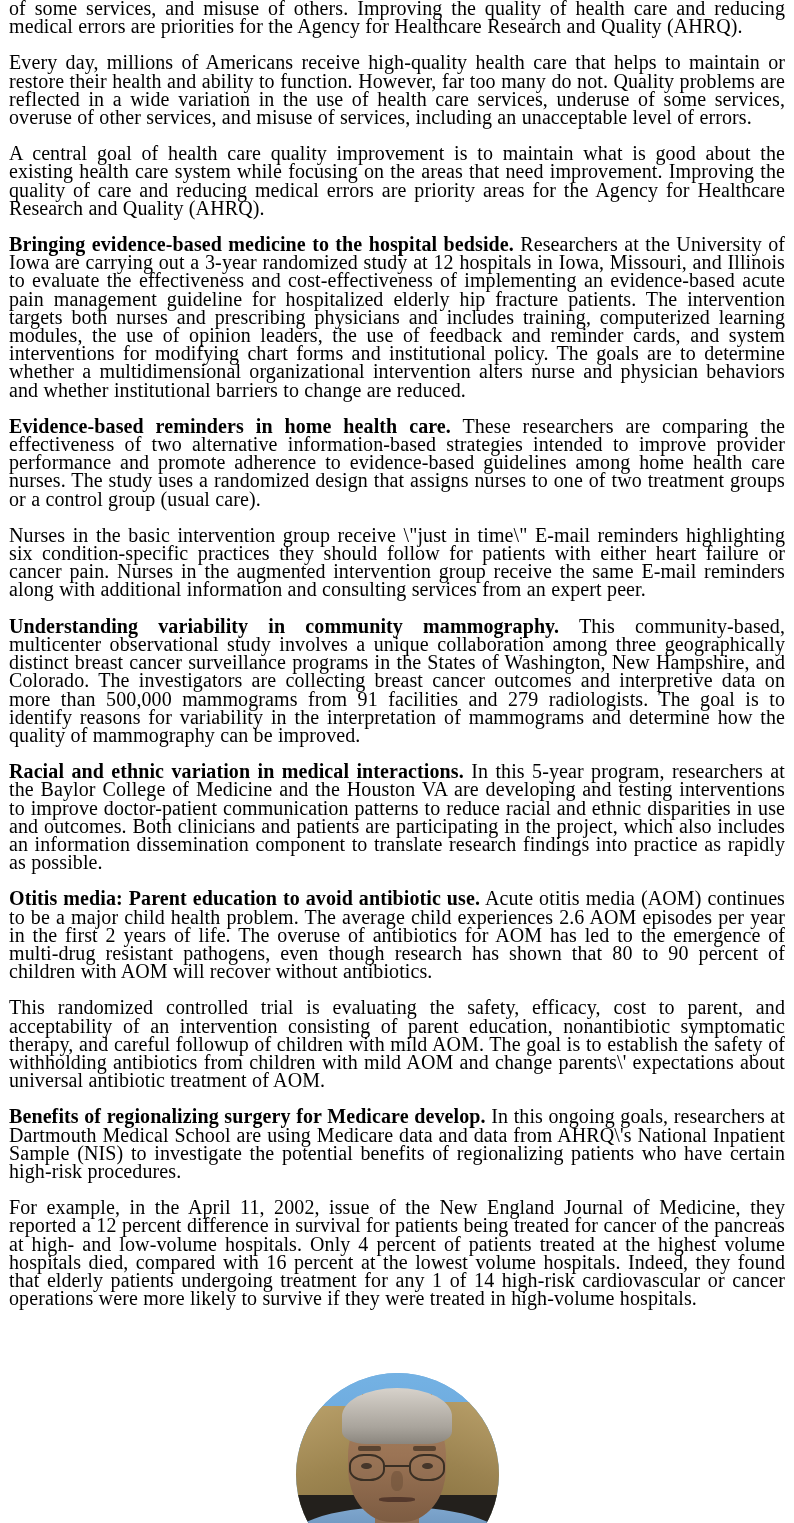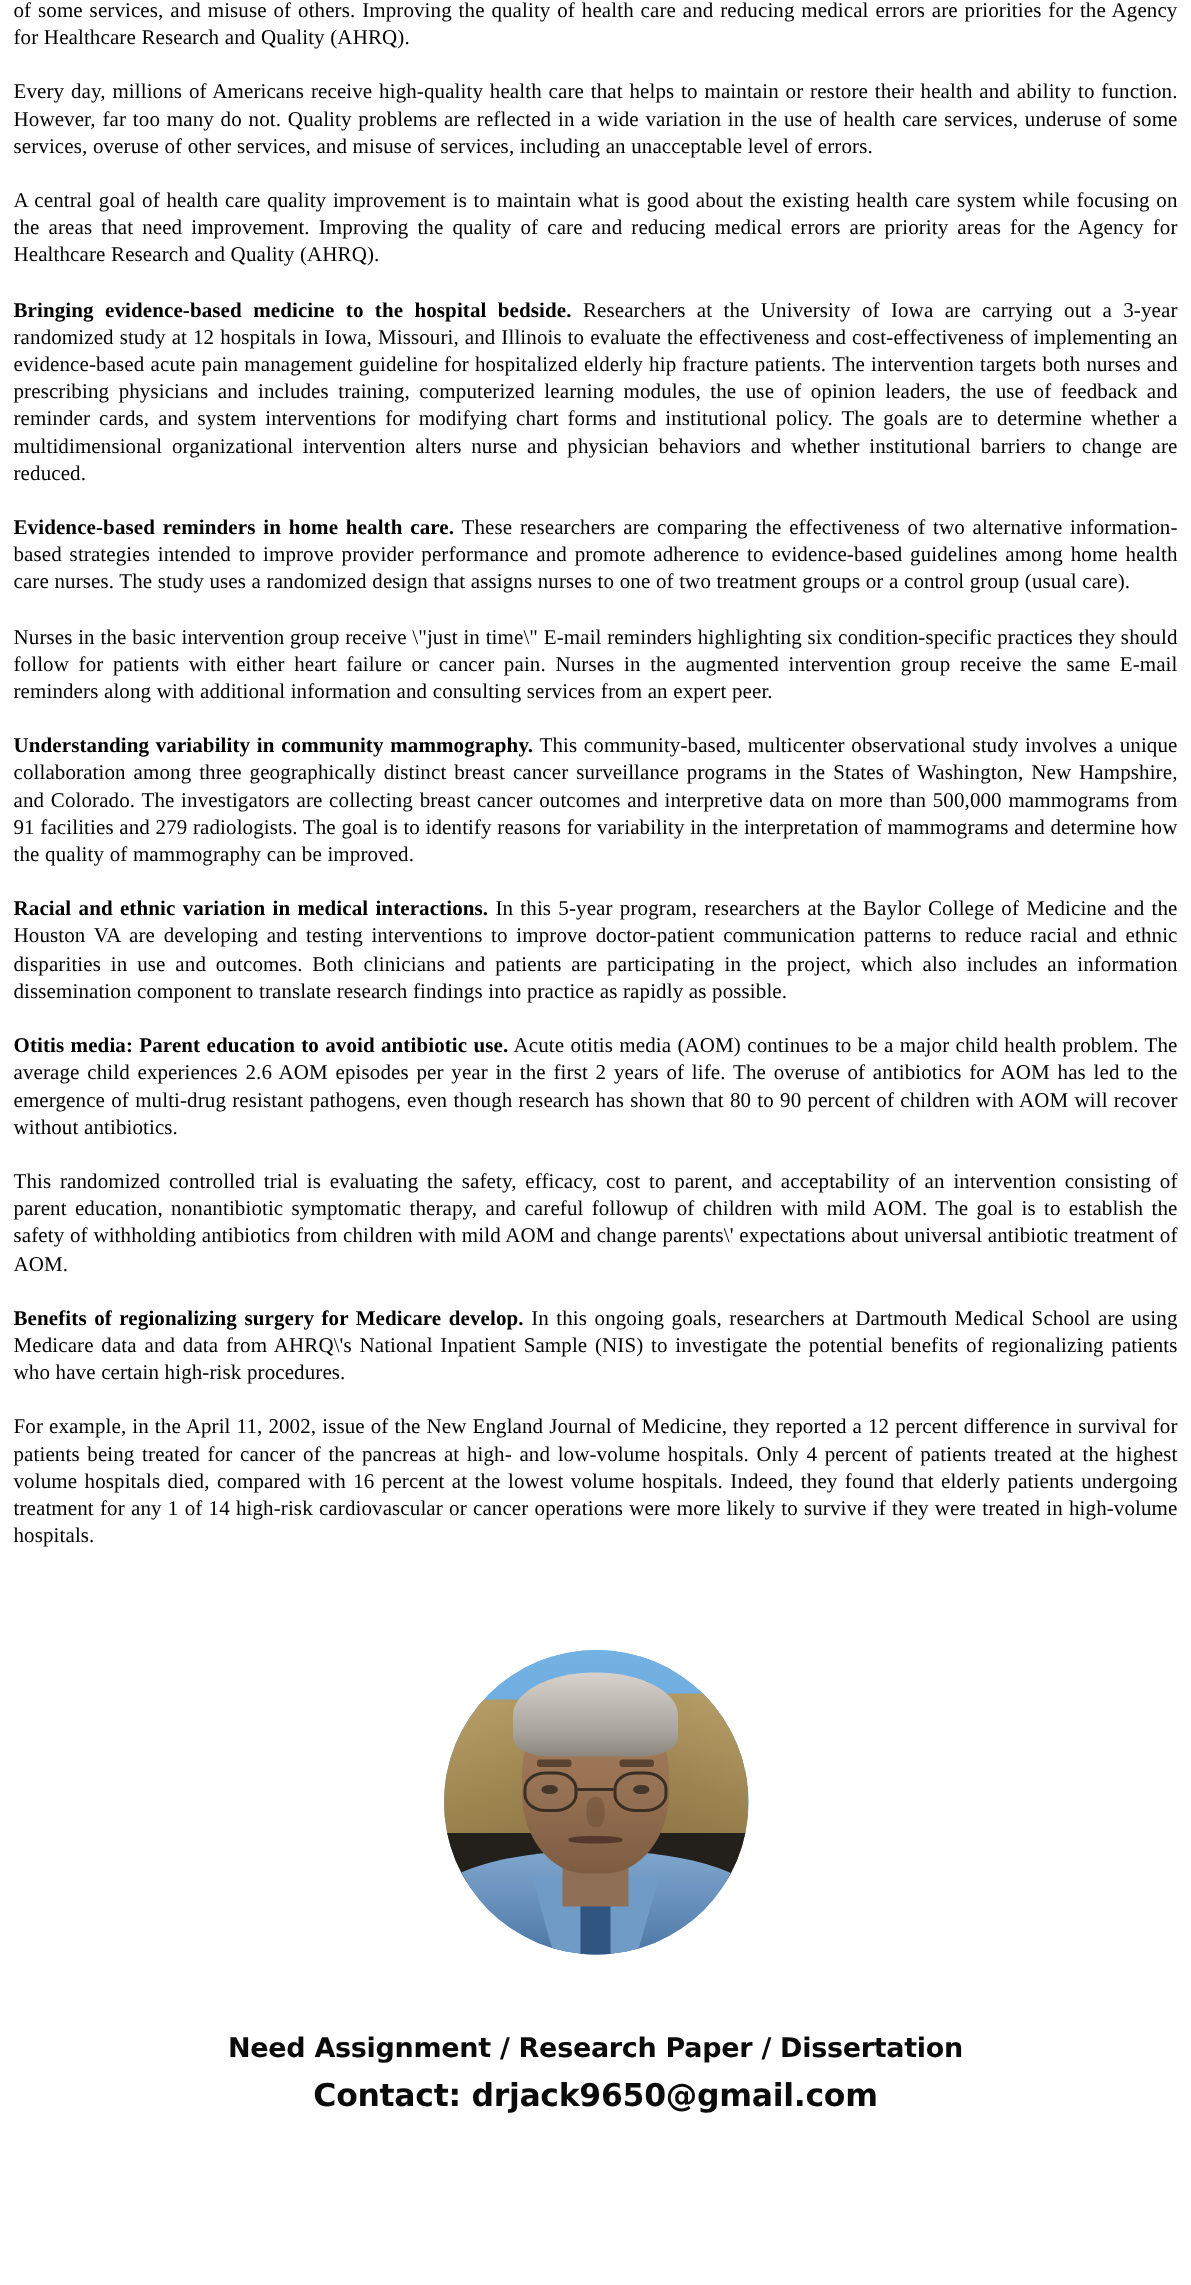--- a/index.html
+++ b/index.html
@@ -18,21 +18,21 @@
   .page {
     width: 794px;
     box-sizing: border-box;
     padding: 0px 9px 0px 9px;
     overflow: hidden;
   }
   .doc-body {
     padding-top: 0;
   }
   p.para {
-    font-size: 14px;
+    font-size: 20px;
     line-height: 18.2px;
     text-align: justify;
     margin: 0 0 18px 0;
     letter-spacing: 0.005em;
     word-spacing: 0.01em;
   }
   p.para.first {
     margin-top: -1px;
   }
   .lead {

